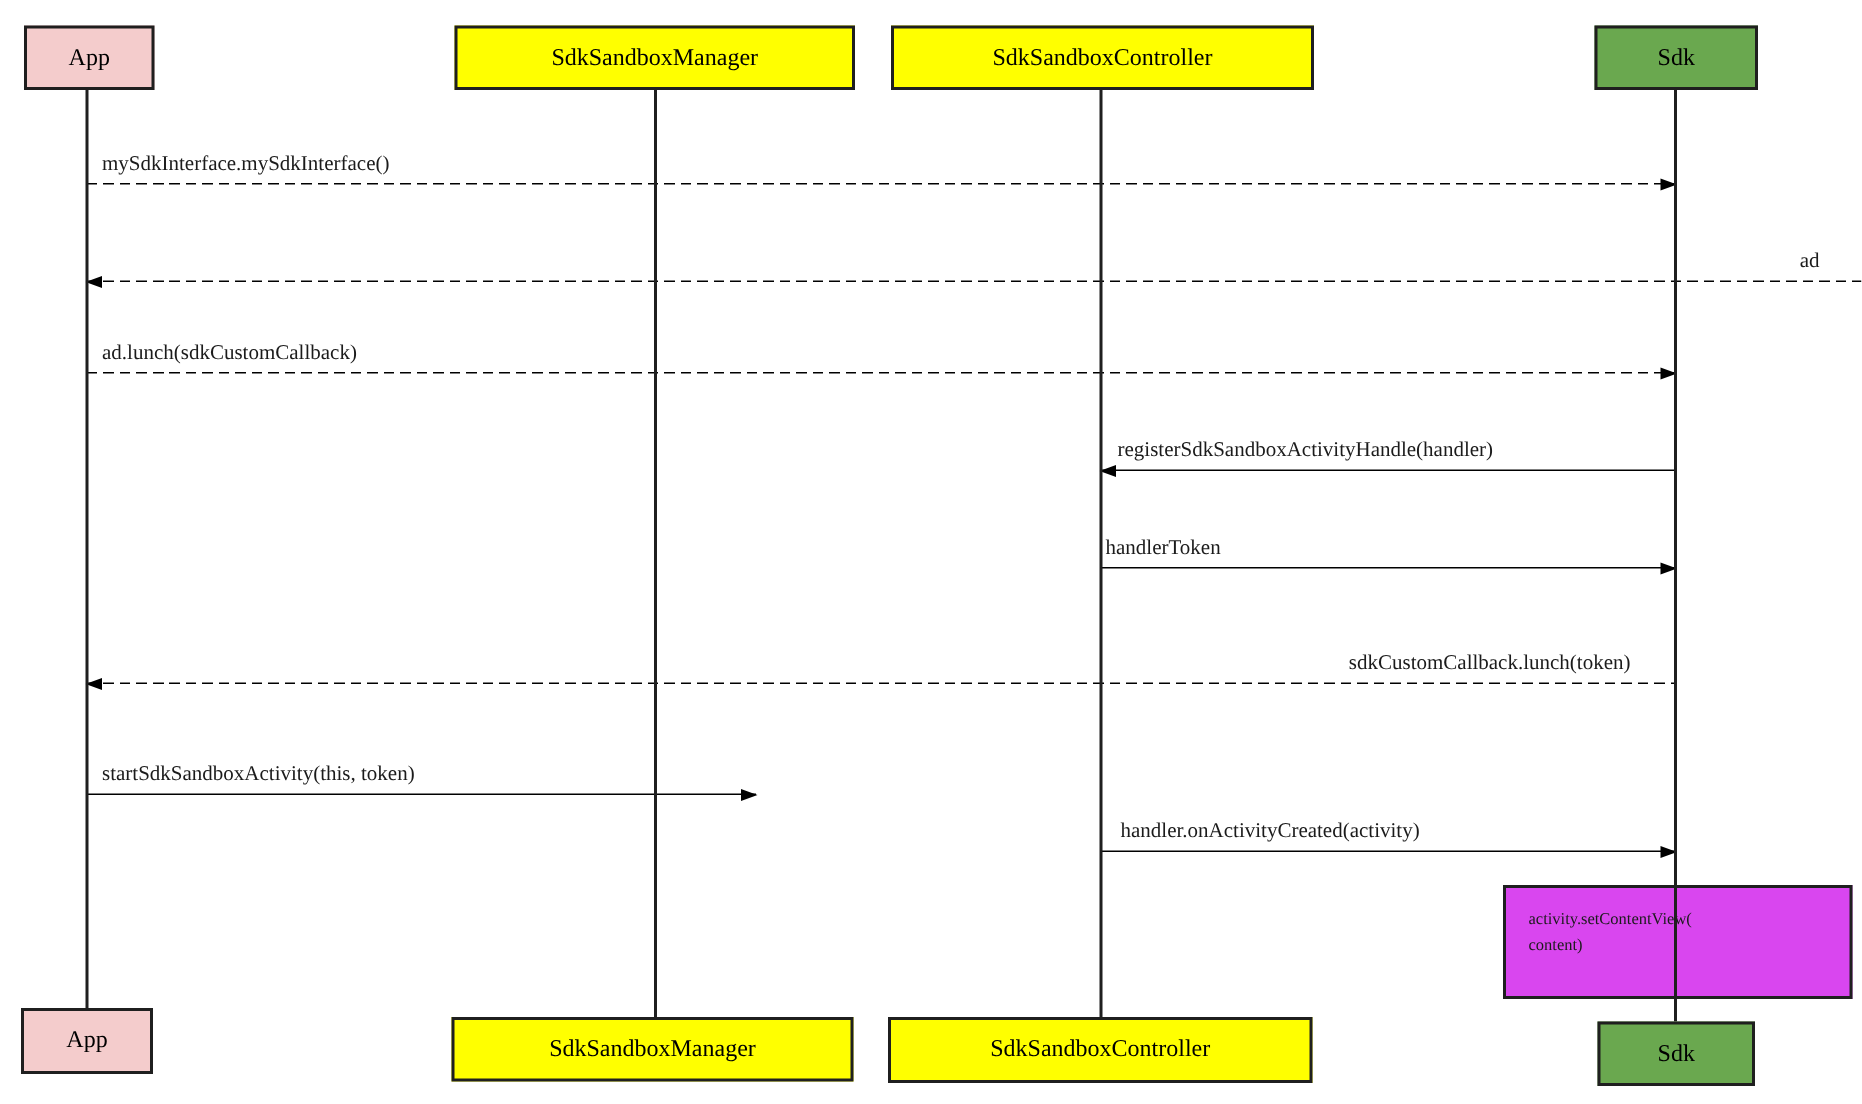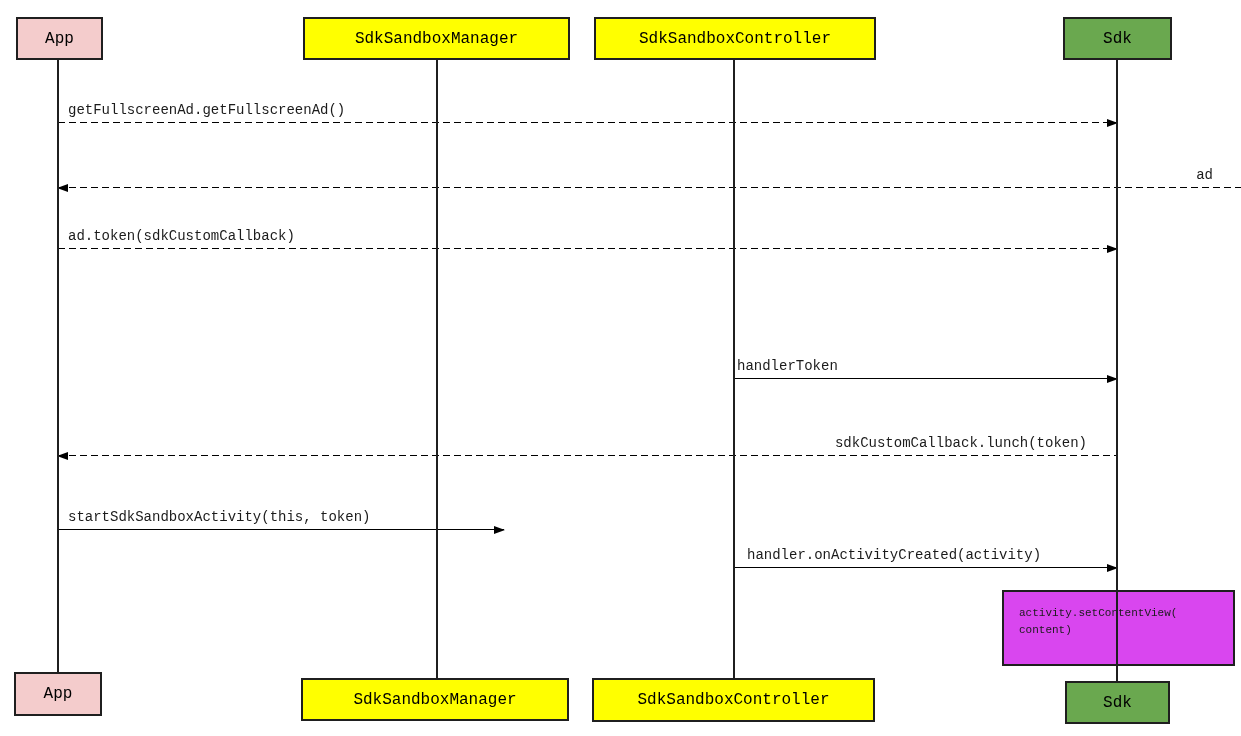--- a/index.html
+++ b/index.html
@@ -1,18 +1,18 @@
 <!DOCTYPE html>
 <html><head>
 <meta charset="utf-8">
 <style>
   html,body{margin:0;padding:0;background:#ffffff;}
   #diagram{
     position:relative;width:1241px;height:736px;background:#ffffff;
-    font-family:Liberation Mono, monospace;color:#111;overflow:hidden;
+    font-family:Liberation Serif, serif;color:#111;overflow:hidden;
   }
   .pbox{
     position:absolute;border:2px solid #1f1f1f;box-sizing:border-box;
     display:flex;align-items:center;justify-content:center;
     font-size:16px;color:#000;z-index:5;background:#fff;
   }
   .lifeline{position:absolute;width:1.5px;background:#1f1f1f;z-index:4;}
   .message{position:absolute;height:26px;z-index:2;}
   .msg-line{position:absolute;left:0;right:0;bottom:0;height:1.5px;background:#000;}
   .msg-line.dashed{
@@ -51,37 +51,42 @@
   <div class="pbox" style="left: 303px; top: 17px; width: 267px; height: 43px; background-color: rgb(255, 255, 0);">SdkSandboxManager</div>
   <div class="pbox" style="left: 594px; top: 17px; width: 282px; height: 43px; background-color: rgb(255, 255, 0);">SdkSandboxController</div>
   <div class="pbox" style="left: 1063px; top: 17px; width: 109px; height: 43px; background-color: rgb(106, 168, 79);">Sdk</div>
 
   <div class="pbox" style="left: 14px; top: 672px; width: 88px; height: 44px; background-color: rgb(244, 204, 204);">App</div>
   <div class="pbox" style="left: 301px; top: 678px; width: 268px; height: 43px; background-color: rgb(255, 255, 0);">SdkSandboxManager</div>
   <div class="pbox" style="left: 592px; top: 678px; width: 283px; height: 44px; background-color: rgb(255, 255, 0);">SdkSandboxController</div>
   <div class="pbox" style="left: 1065px; top: 681px; width: 105px; height: 43px; background-color: rgb(106, 168, 79);">Sdk</div>
 
   <div class="message" style="left:58px;top:97px;width:1059px;">
-    <span class="msg-label" style="left:10px;">getFullscreenAd.getFullscreenAd()</span>
+    <span class="msg-label" style="left:10px;">mySdkInterface.mySdkInterface()</span>
     <div class="msg-line dashed"></div>
     <div class="arrowhead right"></div>
   </div>
 
   <div class="message" style="left:58px;top:162px;width:1210px;">
     <span class="msg-label" style="right:55px;">ad</span>
     <div class="msg-line dashed"></div>
     <div class="arrowhead left"></div>
   </div>
 
   <div class="message" style="left:58px;top:223px;width:1059px;">
-    <span class="msg-label" style="left:10px;">ad.token(sdkCustomCallback)</span>
+    <span class="msg-label" style="left:10px;">ad.lunch(sdkCustomCallback)</span>
     <div class="msg-line dashed"></div>
     <div class="arrowhead right"></div>
   </div>
 
+  <div class="message" style="left:734px;top:288px;width:383px;">
+    <span class="msg-label" style="left:11px;">registerSdkSandboxActivityHandle(handler)</span>
+    <div class="msg-line"></div>
+    <div class="arrowhead left"></div>
+  </div>
 
   <div class="message" style="left:58px;top:430px;width:1059px;">
     <span class="msg-label" style="right:30px;">sdkCustomCallback.lunch(token)</span>
     <div class="msg-line dashed"></div>
     <div class="arrowhead left"></div>
   </div>
 
   <div class="message" style="left:734px;top:353px;width:383px;">
     <span class="msg-label" style="left:3px;">handlerToken</span>
     <div class="msg-line"></div>

